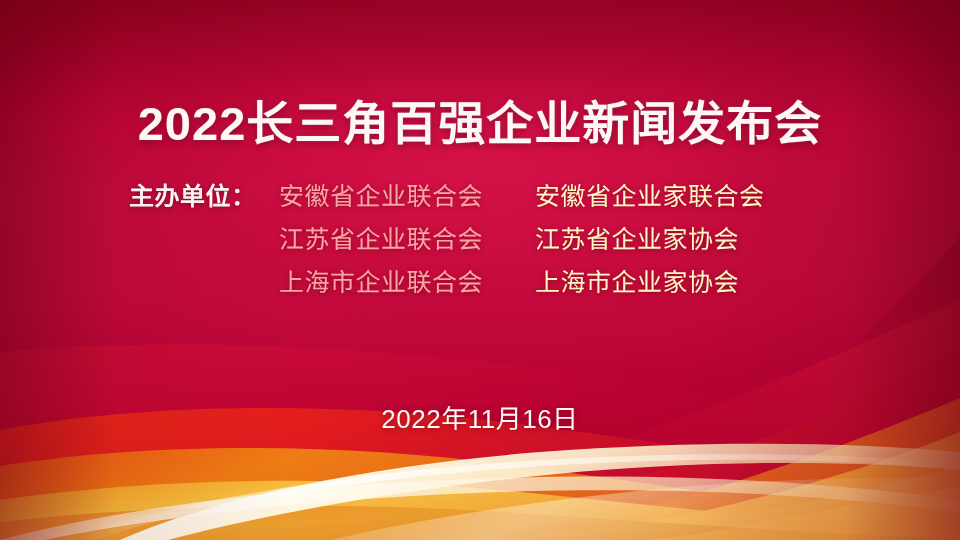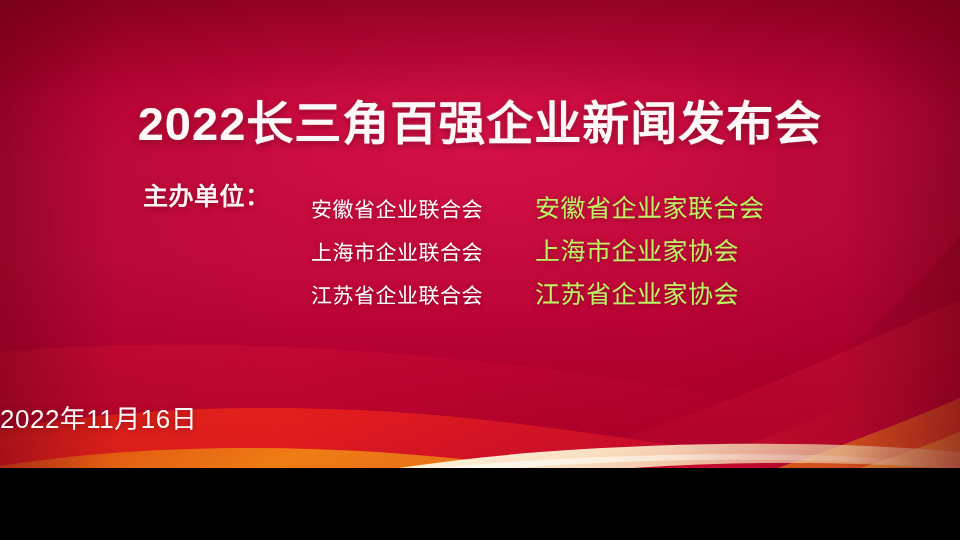--- a/index.html
+++ b/index.html
@@ -4,21 +4,21 @@
 <title>2022长三角百强企业新闻发布会</title>
 <style>
   html, body {
     margin: 0;
     padding: 0;
     background: #000;
   }
   #poster {
     position: relative;
     width: 960px;
-    height: 468px;
+    height: 540px;
     overflow: hidden;
     font-family: "Liberation Sans", "DejaVu Sans", sans-serif;
     background: #b5002f;
     user-select: none;
     text-decoration: underline;
   }
 
   
   .bg-layer { position: absolute; inset: 0; }
 
@@ -84,55 +84,54 @@
   }
   .org-row {
     display: flex;
     justify-content: center;
     align-items: baseline;
     height: 43px;
   }
   .org-left {
     width: 318px;
     text-align: right;
-    font-size: 21px;
-    letter-spacing: 0.5px;
-    color: #ffffff;
+    font-size: 25px;
+    letter-spacing: 0.5px;
+    color: #fca5a5;
     white-space: nowrap;
     text-shadow: 0 1px 5px rgba(80,0,16,0.5);
   }
   .org-prefix {
     position: absolute;
-    left: 143px;
+    left: 129px;
     top: 0;
     font-size: 25px;
     font-weight: 700;
     color: #fbf2f3;
     letter-spacing: 0.5px;
     white-space: nowrap;
     text-shadow: 0 1px 5px rgba(80,0,16,0.5);
   }
   .org-gap { width: 52px; }
   .org-right {
     width: 260px;
     text-align: left;
     font-size: 25px;
     letter-spacing: 0.5px;
-    color: #bef264;
+    color: #fef9c3;
     white-space: nowrap;
     text-shadow: 0 1px 5px rgba(80,0,16,0.5);
-    margin-top: 12px;
   }
 
   .date {
     position: absolute;
     top: 398px;
     left: 0;
     width: 960px;
-    text-align: left;
+    text-align: center;
     font-size: 26px;
     letter-spacing: 0.5px;
     color: #fdf6f6;
     white-space: nowrap;
     text-shadow: 0 1px 6px rgba(80,0,16,0.55);
   }
 </style>
 </head>
 <body>
 
@@ -261,29 +260,29 @@
     <div class="orgs">
 
       <div class="org-row">
         <div class="org-prefix">主办单位：</div>
         <div class="org-left">安徽省企业联合会</div>
         <div class="org-gap"></div>
         <div class="org-right">安徽省企业家联合会</div>
       </div>
 
       <div class="org-row">
+        <div class="org-left">江苏省企业联合会</div>
+        <div class="org-gap"></div>
+        <div class="org-right">江苏省企业家协会</div>
+      </div>
+
+      <div class="org-row">
         <div class="org-left">上海市企业联合会</div>
         <div class="org-gap"></div>
         <div class="org-right">上海市企业家协会</div>
-      </div>
-
-      <div class="org-row">
-        <div class="org-left">江苏省企业联合会</div>
-        <div class="org-gap"></div>
-        <div class="org-right">江苏省企业家协会</div>
       </div>
 
       <div class="org-row">
         <div class="org-gap"></div>
       </div>
 
     </div>
 
     <div class="date">2022年11月16日</div>
   </div>

